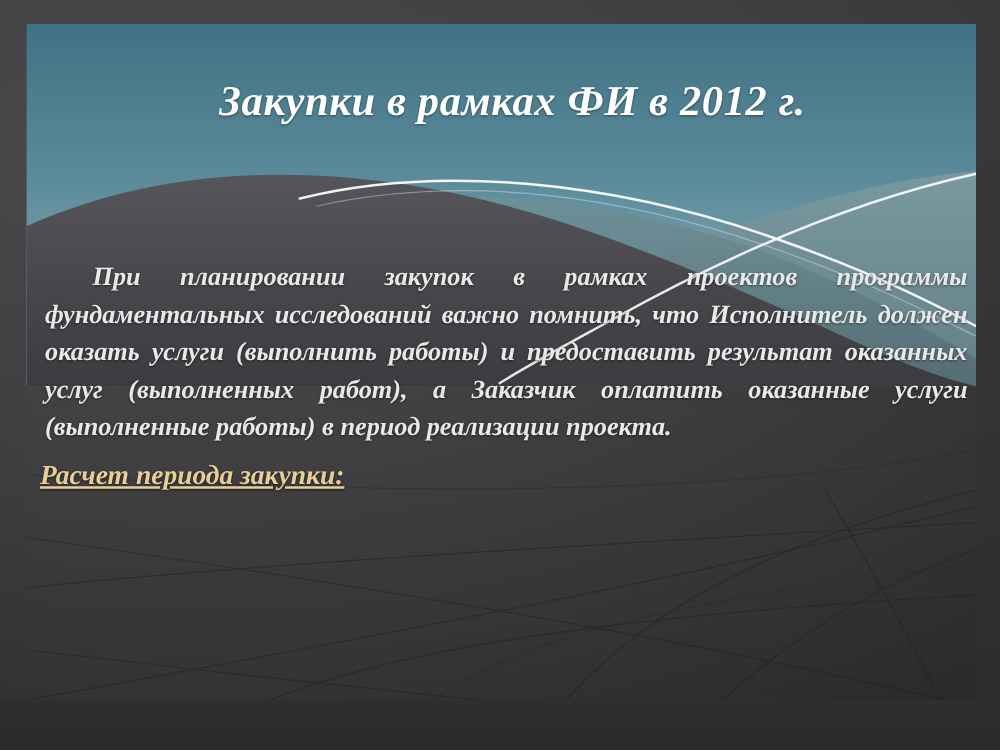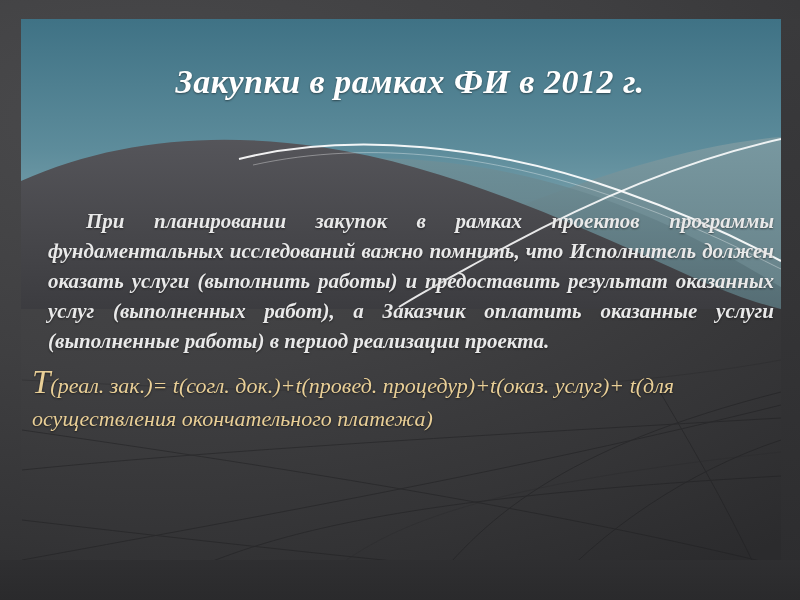--- a/index.html
+++ b/index.html
@@ -107,21 +107,21 @@
 
   .para {
     font-family: "Liberation Serif", "DejaVu Serif", serif;
     font-style: italic;
     font-weight: bold;
     font-size: 21px;
     line-height: 30px;
     color: #e9e9e9;
     text-align: justify;
     text-indent: 38px;
-    margin: 0 0 4px 16px;
+    margin: 0 0 4px 4px;
     text-shadow: 0 1px 2px rgba(0,0,0,0.5);
     padding-right: 6px;
   }
 
   .line-accent {
     font-family: "Liberation Serif", "DejaVu Serif", serif;
     font-style: italic;
     font-size: 22px;
     line-height: 32px;
     color: #e9cf97;
@@ -219,18 +219,18 @@
 
   <div class="content">
 
     <div class="slide-title">Закупки в рамках ФИ в 2012 г.</div>
 
     <div class="body-block">
 
       <p class="para">При планировании закупок в рамках проектов программы фундаментальных исследований важно помнить, что Исполнитель должен оказать услуги (выполнить работы) и предоставить результат оказанных услуг (выполненных работ), а Заказчик оплатить оказанные услуги (выполненные работы)  в период реализации проекта.</p>
 
 
-
-      <p class="formula"><span class="big-t">Т</span><span class="formula-rest">(реал. зак.)= t(согл. док.)+t(провед. процедур)+t(оказ. услуг)+ t(для осуществления окончательного платежа)</span></p>
+      <p class="line-accent bold-underline">Расчет периода закупки:</p>
+
 
     </div>
   </div>
 </div>
 
 </body></html>

